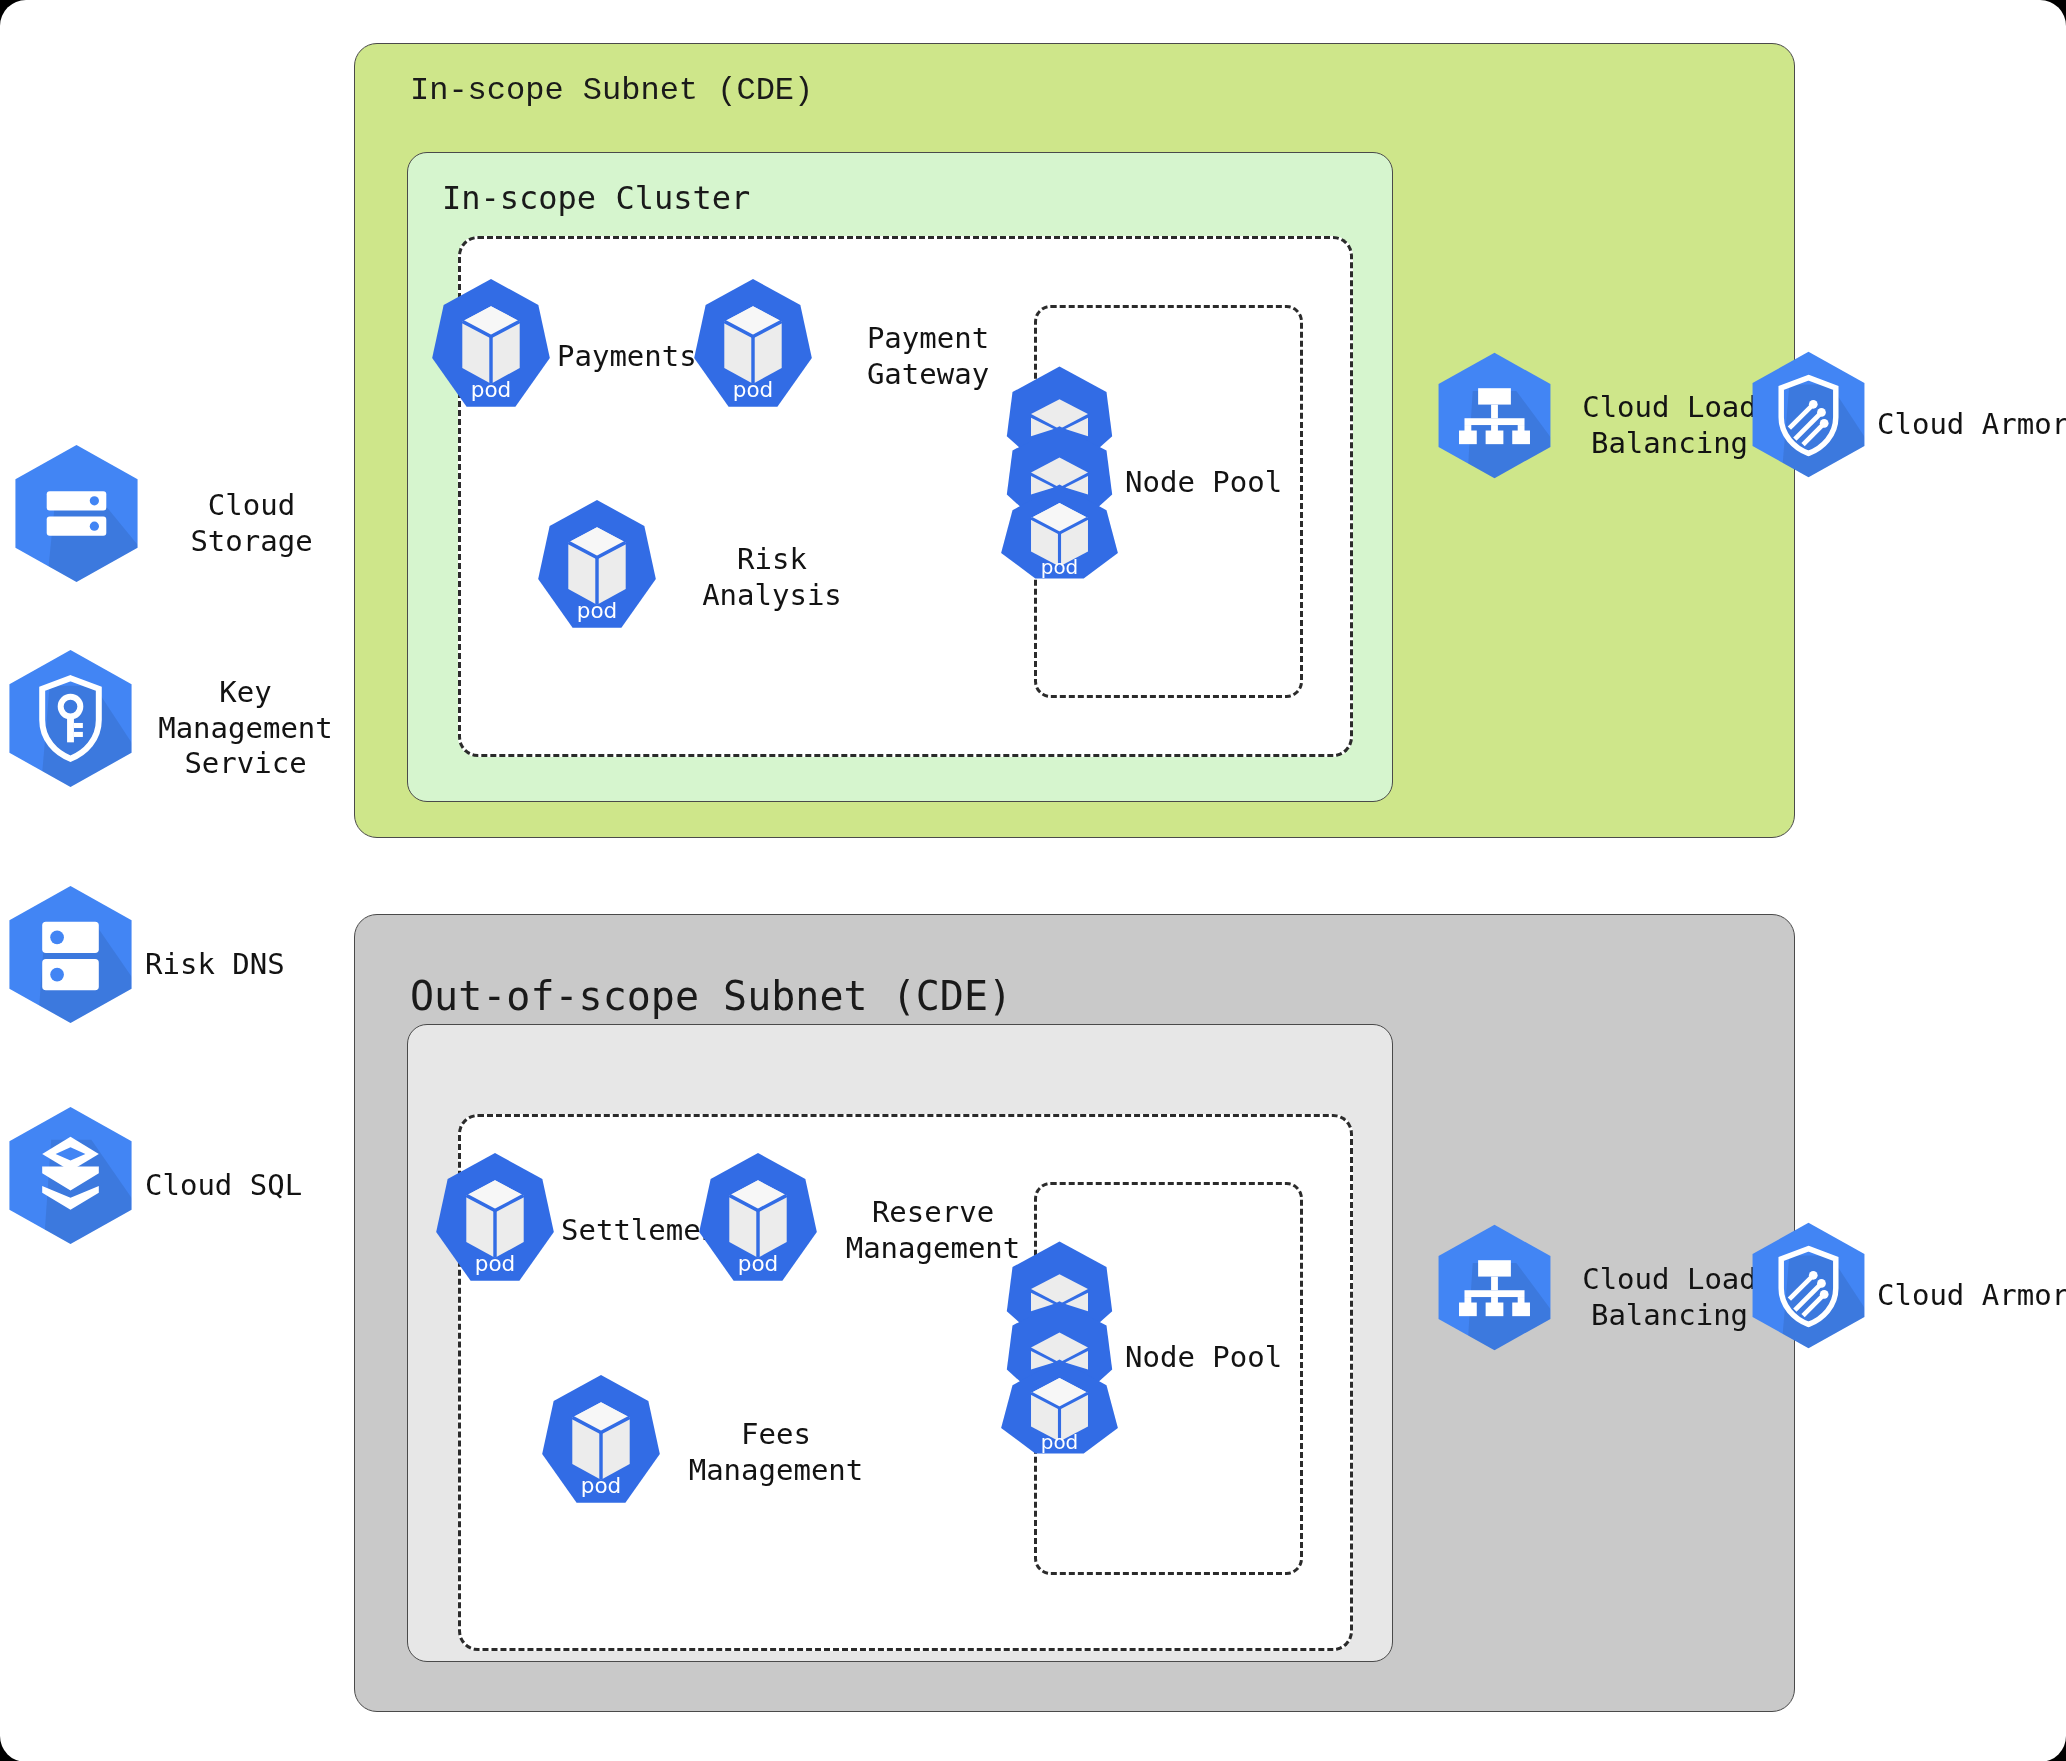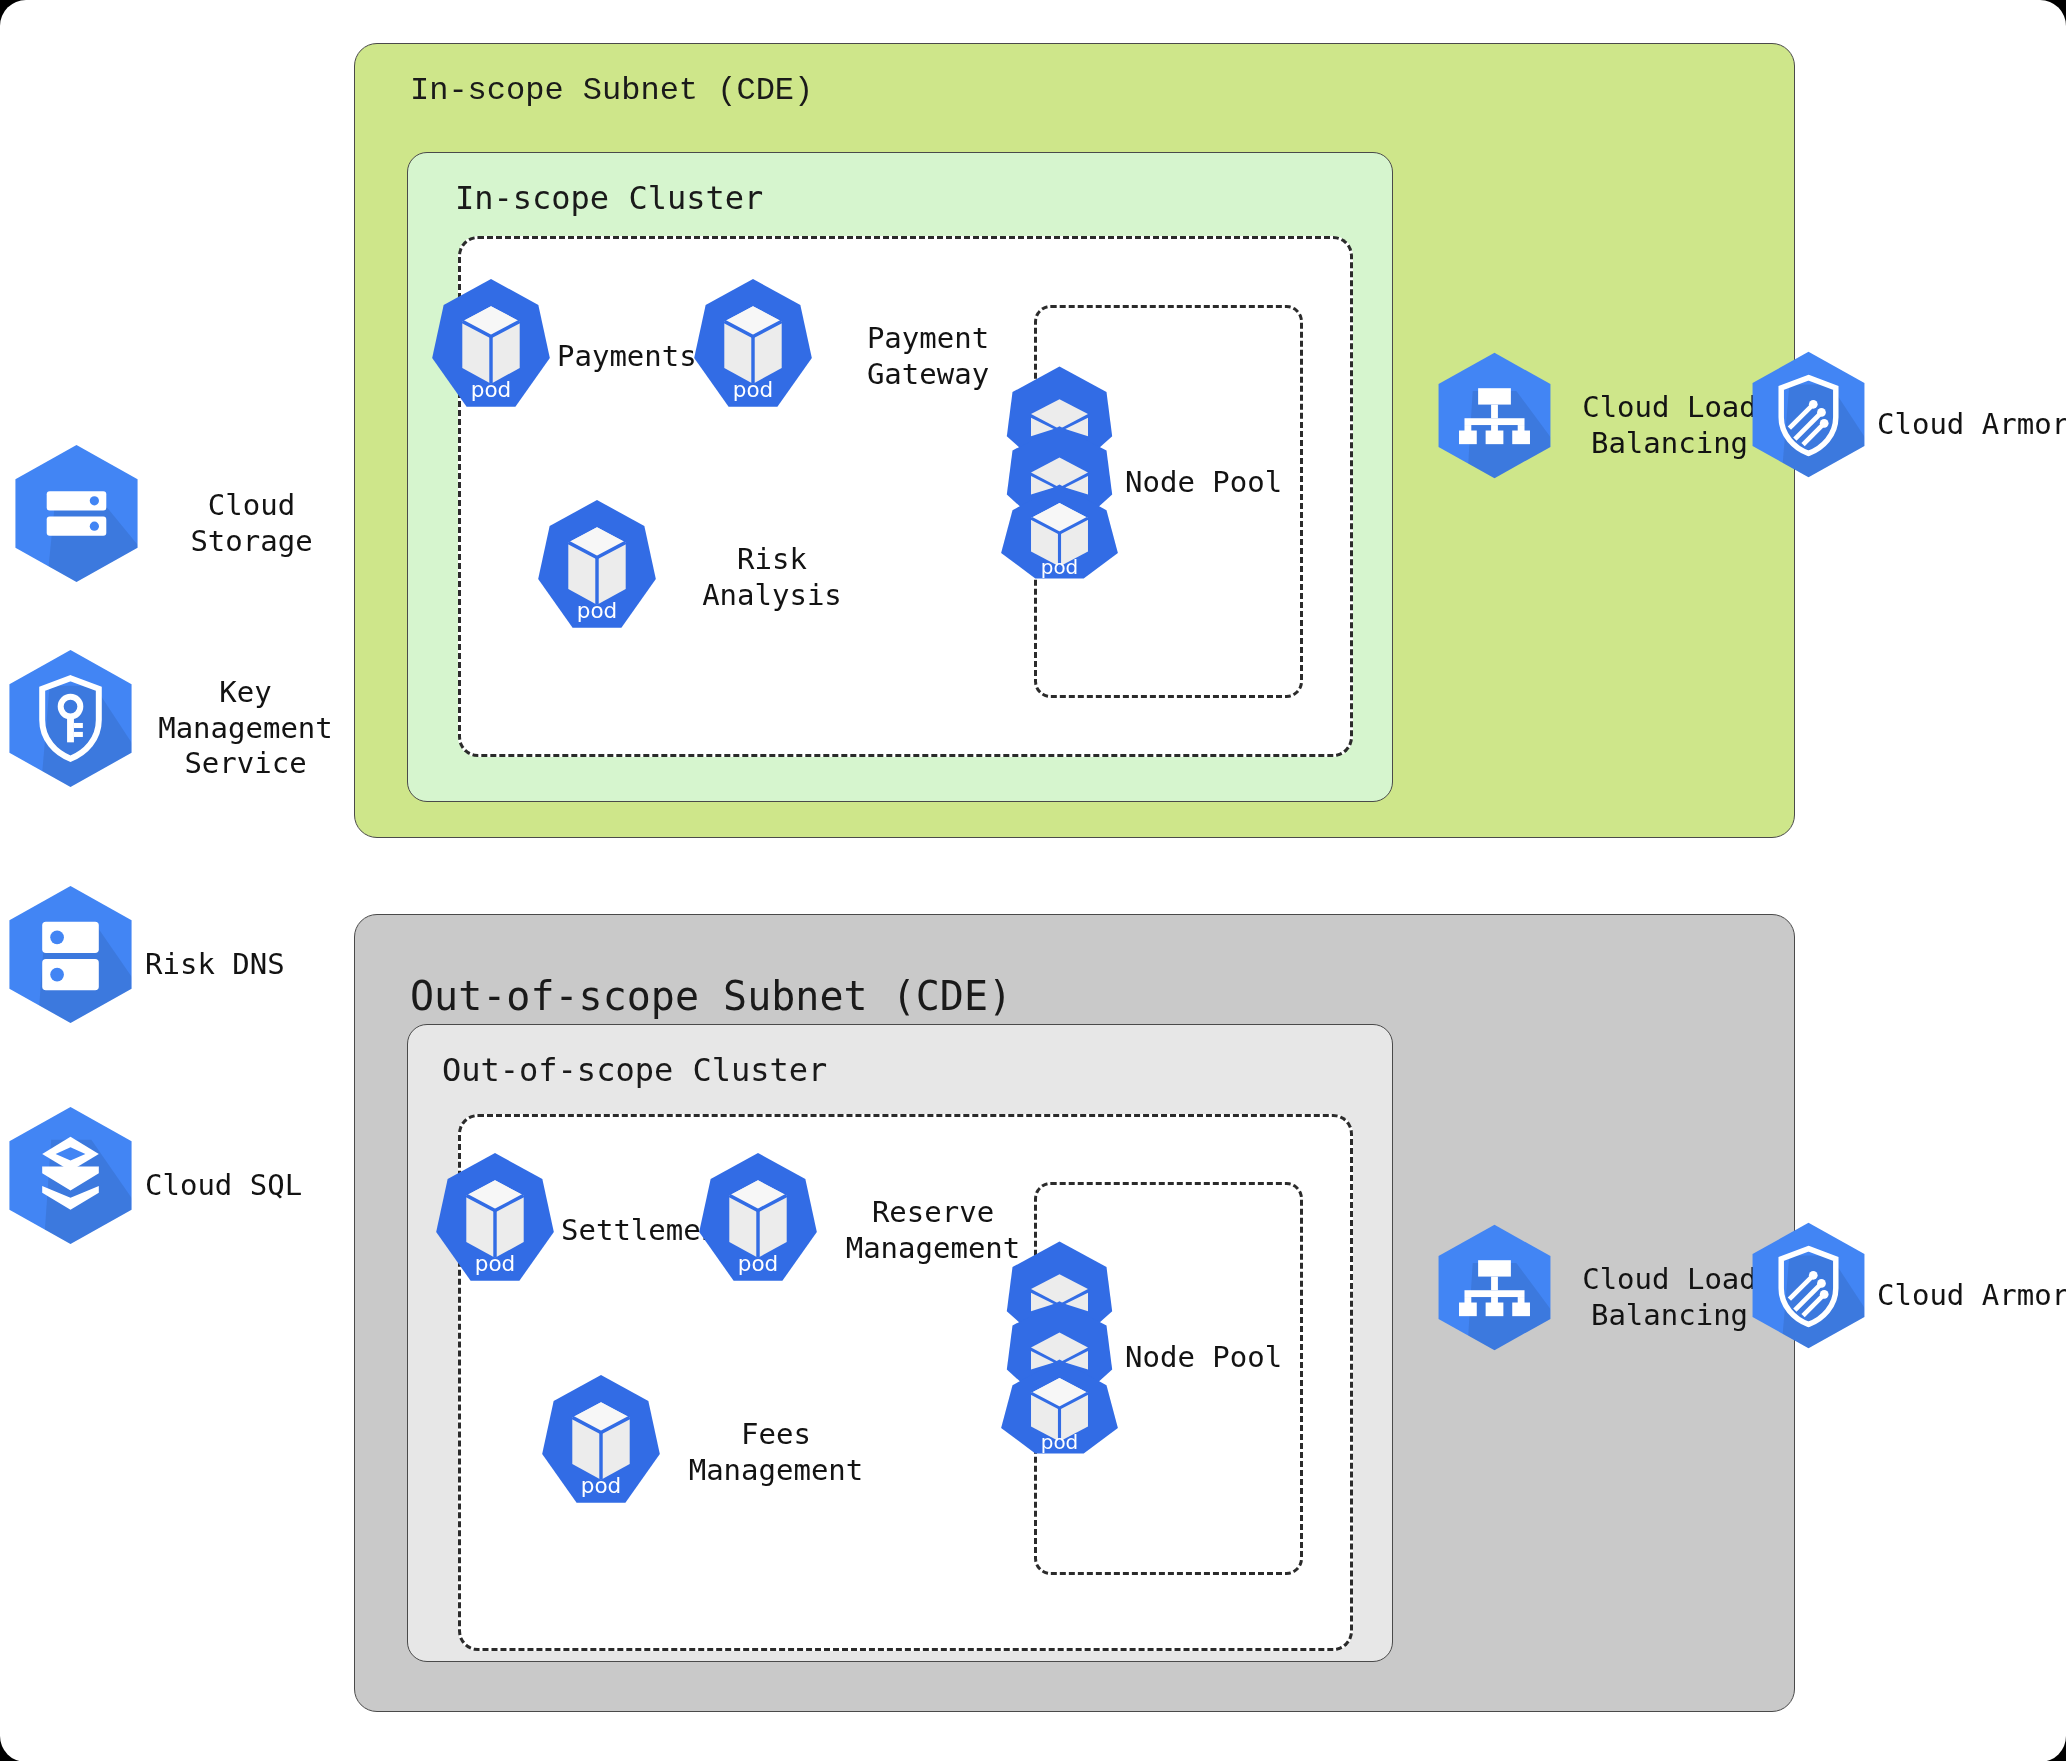--- a/index.html
+++ b/index.html
@@ -178,21 +178,21 @@
     </span>
     <span class="caption">Cloud SQL</span>
   </div>
 
   <div class="zone subnet-green" style="left:354px; top:43px; width:1441px; height:795px;">
   </div>
   <div class="zone-label" style="left:410px; top:72px; font-size:32px;font-family:Liberation Mono, monospace;">In-scope Subnet (CDE)</div>
 
   <div class="zone cluster-green" style="left:407px; top:152px; width:986px; height:650px;">
   </div>
-  <div class="zone-label" style="left:455px; top:179px; font-size:32px;">In-scope Cluster</div>
+  <div class="zone-label" style="left:442px; top:179px; font-size:32px;">In-scope Cluster</div>
 
   <div class="zone dashed-box" style="left:458px; top:236px; width:895px; height:521px;">
   </div>
 
   <div class="zone dashed-inner" style="left:1034px; top:305px; width:269px; height:393px;">
   </div>
 
   <div class="node" style="left:600px; top:274px;">
     <span class="icon-wrap">
       <svg width="132" height="145" viewBox="0 0 92 100">
@@ -316,21 +316,20 @@
     </span>
     <span class="caption">Cloud Armor</span>
   </div>
 
   <div class="zone subnet-gray" style="left:354px; top:914px; width:1441px; height:798px;">
   </div>
   <div class="zone-label" style="left:410px; top:973px; font-size:40px;">Out-of-scope Subnet (CDE)</div>
 
   <div class="zone cluster-gray" style="left:407px; top:1024px; width:986px; height:638px;">
   </div>
-  <div class="zone-label" style="left:442px; top:1051px; font-size:32px;">Out-of-scope Cluster</div>
 
   <div class="zone dashed-box" style="left:458px; top:1114px; width:895px; height:537px;">
   </div>
 
   <div class="zone dashed-inner" style="left:1034px; top:1182px; width:269px; height:393px;">
   </div>
 
   <div class="node" style="left:604px; top:1148px;">
     <span class="icon-wrap">
       <svg width="132" height="145" viewBox="0 0 92 100">

